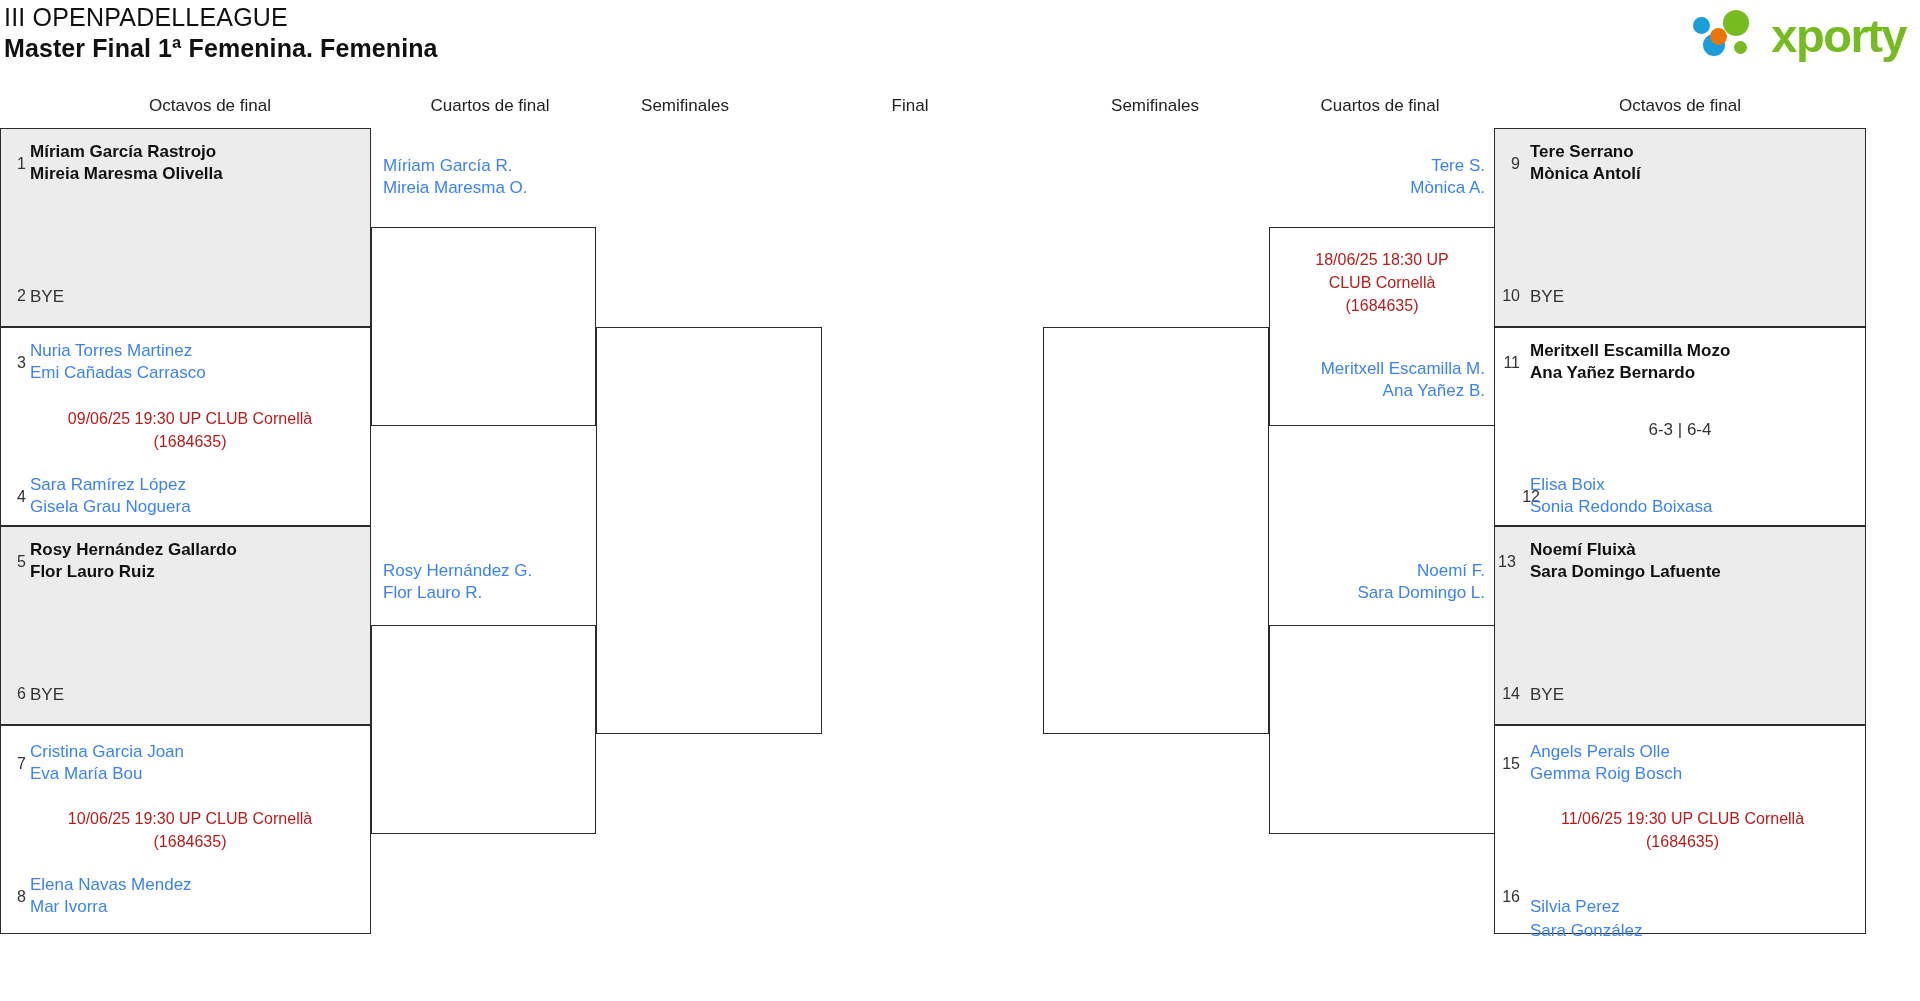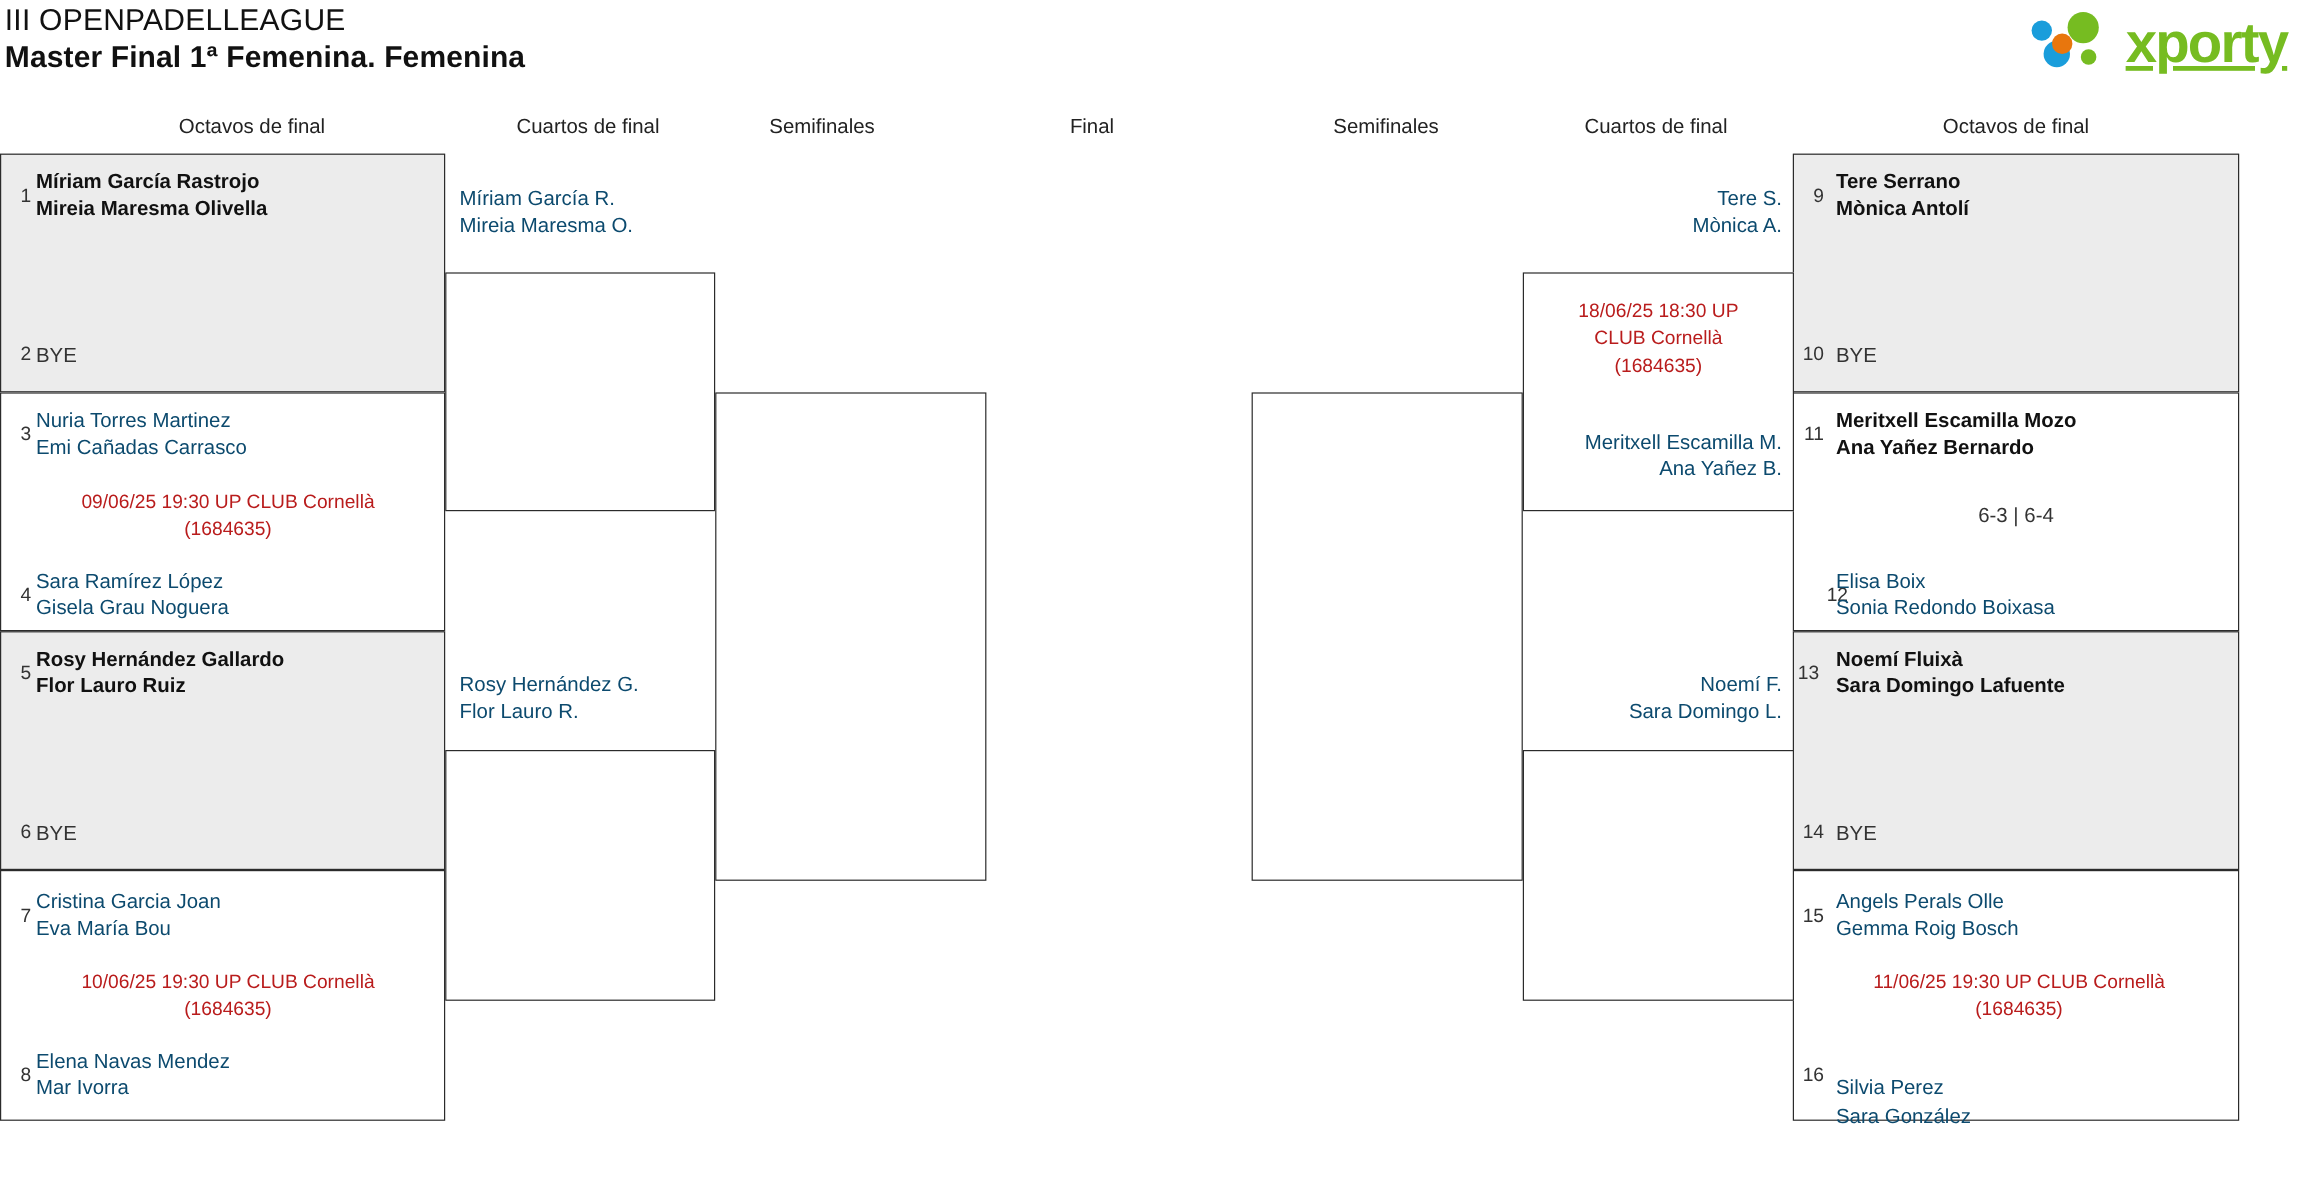--- a/index.html
+++ b/index.html
@@ -12,21 +12,21 @@
     overflow:hidden;
   }
   
   .header{position:absolute;left:0;top:0;width:1920px;height:78px;}
   .title-block{position:absolute;left:4px;top:2px;}
   .title-line1{font-size:25px;font-weight:400;letter-spacing:.2px;line-height:31px;color:#111;}
   .title-line2{font-size:25px;font-weight:700;letter-spacing:.1px;line-height:31px;color:#111;}
   .logo{position:absolute;right:14px;top:6px;height:58px;display:flex;align-items:center;gap:6px;}
   .logo-marks{position:relative;width:72px;height:54px;}
   .dot{position:absolute;border-radius:50%;}
-  .logo-word{font-size:47px;font-weight:700;color:#76bc21;letter-spacing:-1.5px;line-height:47px;text-decoration:underline;}
+  .logo-word{font-size:47px;font-weight:700;color:#76bc21;letter-spacing:-1.5px;line-height:47px;}
 
   
   .round-head{
     position:absolute;top:96px;
     font-size:17px;color:#222;text-align:center;font-weight:400;
   }
 
   
   .bracket{position:absolute;left:0;top:0;width:1920px;height:1001px;}
   .box{
@@ -38,21 +38,21 @@
   .box.shaded{background:#ececec;}
 
   
   .seed{
     position:absolute;
     font-size:16px;color:#333;
     width:26px;text-align:right;
   }
   .players{
     position:absolute;
-    font-size:17px;line-height:22px;color:#0c4a6e;
+    font-size:17px;line-height:22px;color:#3b82f6;
     white-space:nowrap;
   }
   .players.win{font-weight:700;color:#111;}
   .players.right{text-align:right;}
   .bye{
     position:absolute;font-size:17px;color:#333;line-height:22px;
   }
   .matchinfo{
     position:absolute;
     font-size:16px;line-height:23px;color:#b91c1c;

